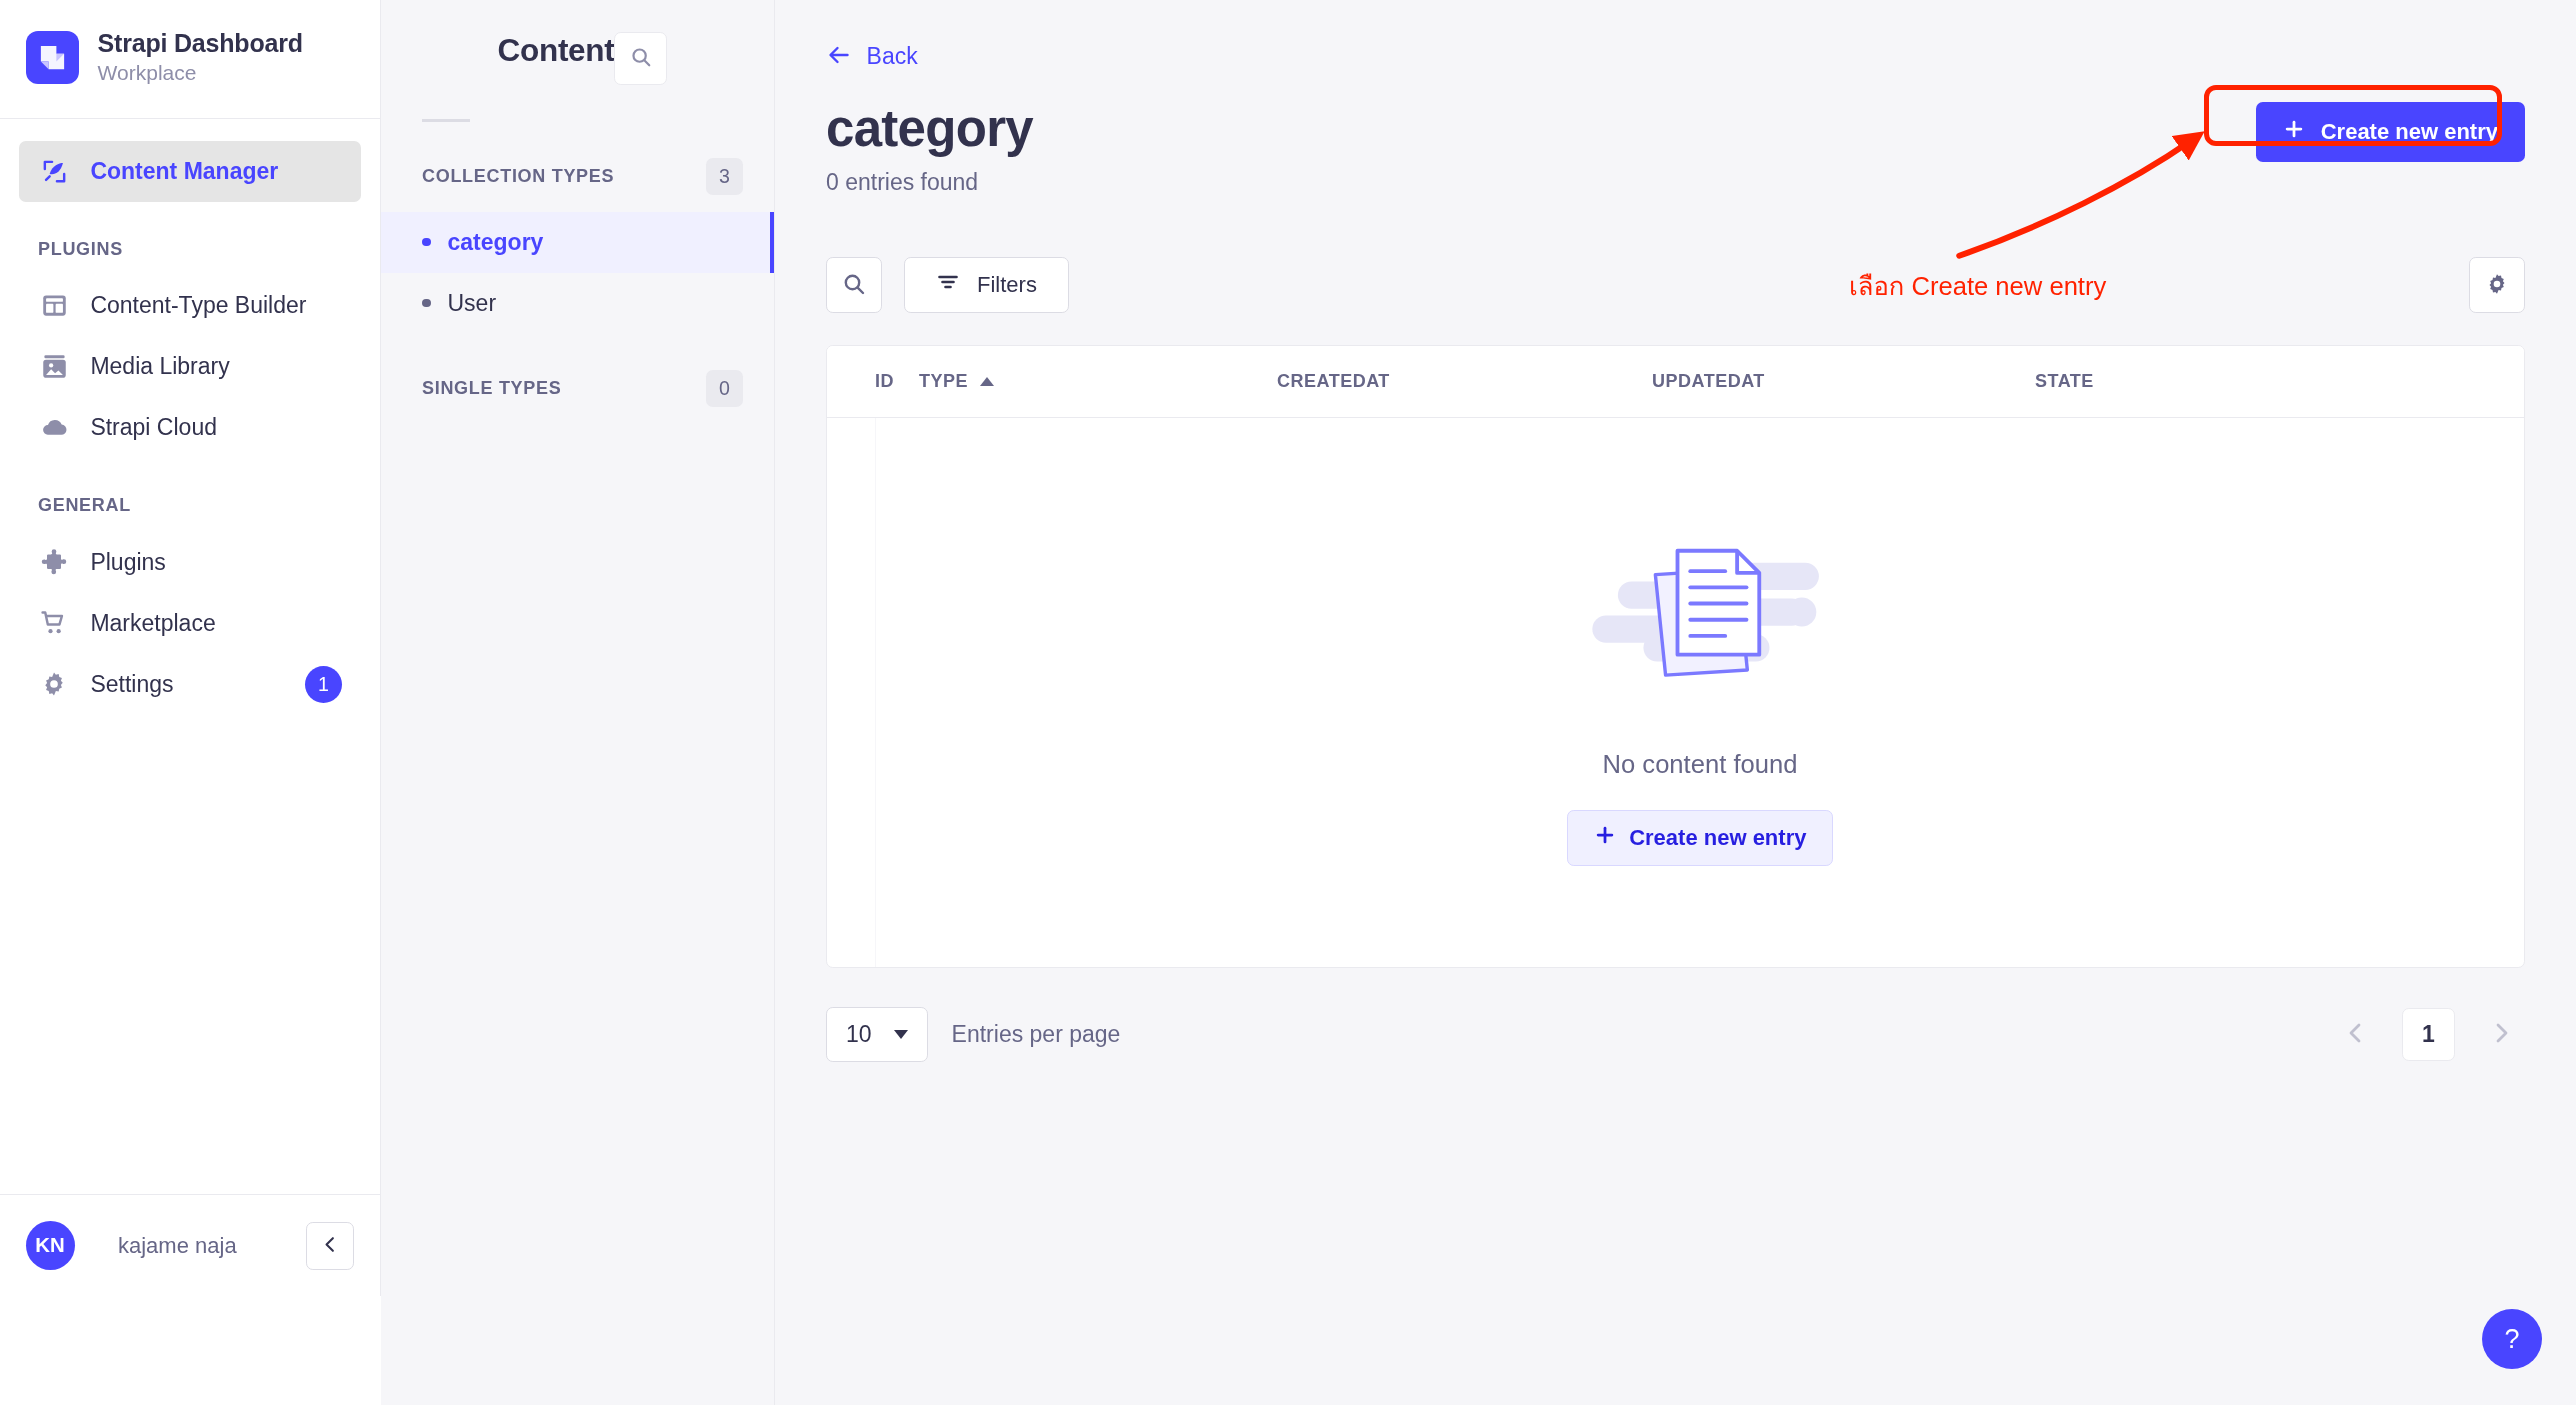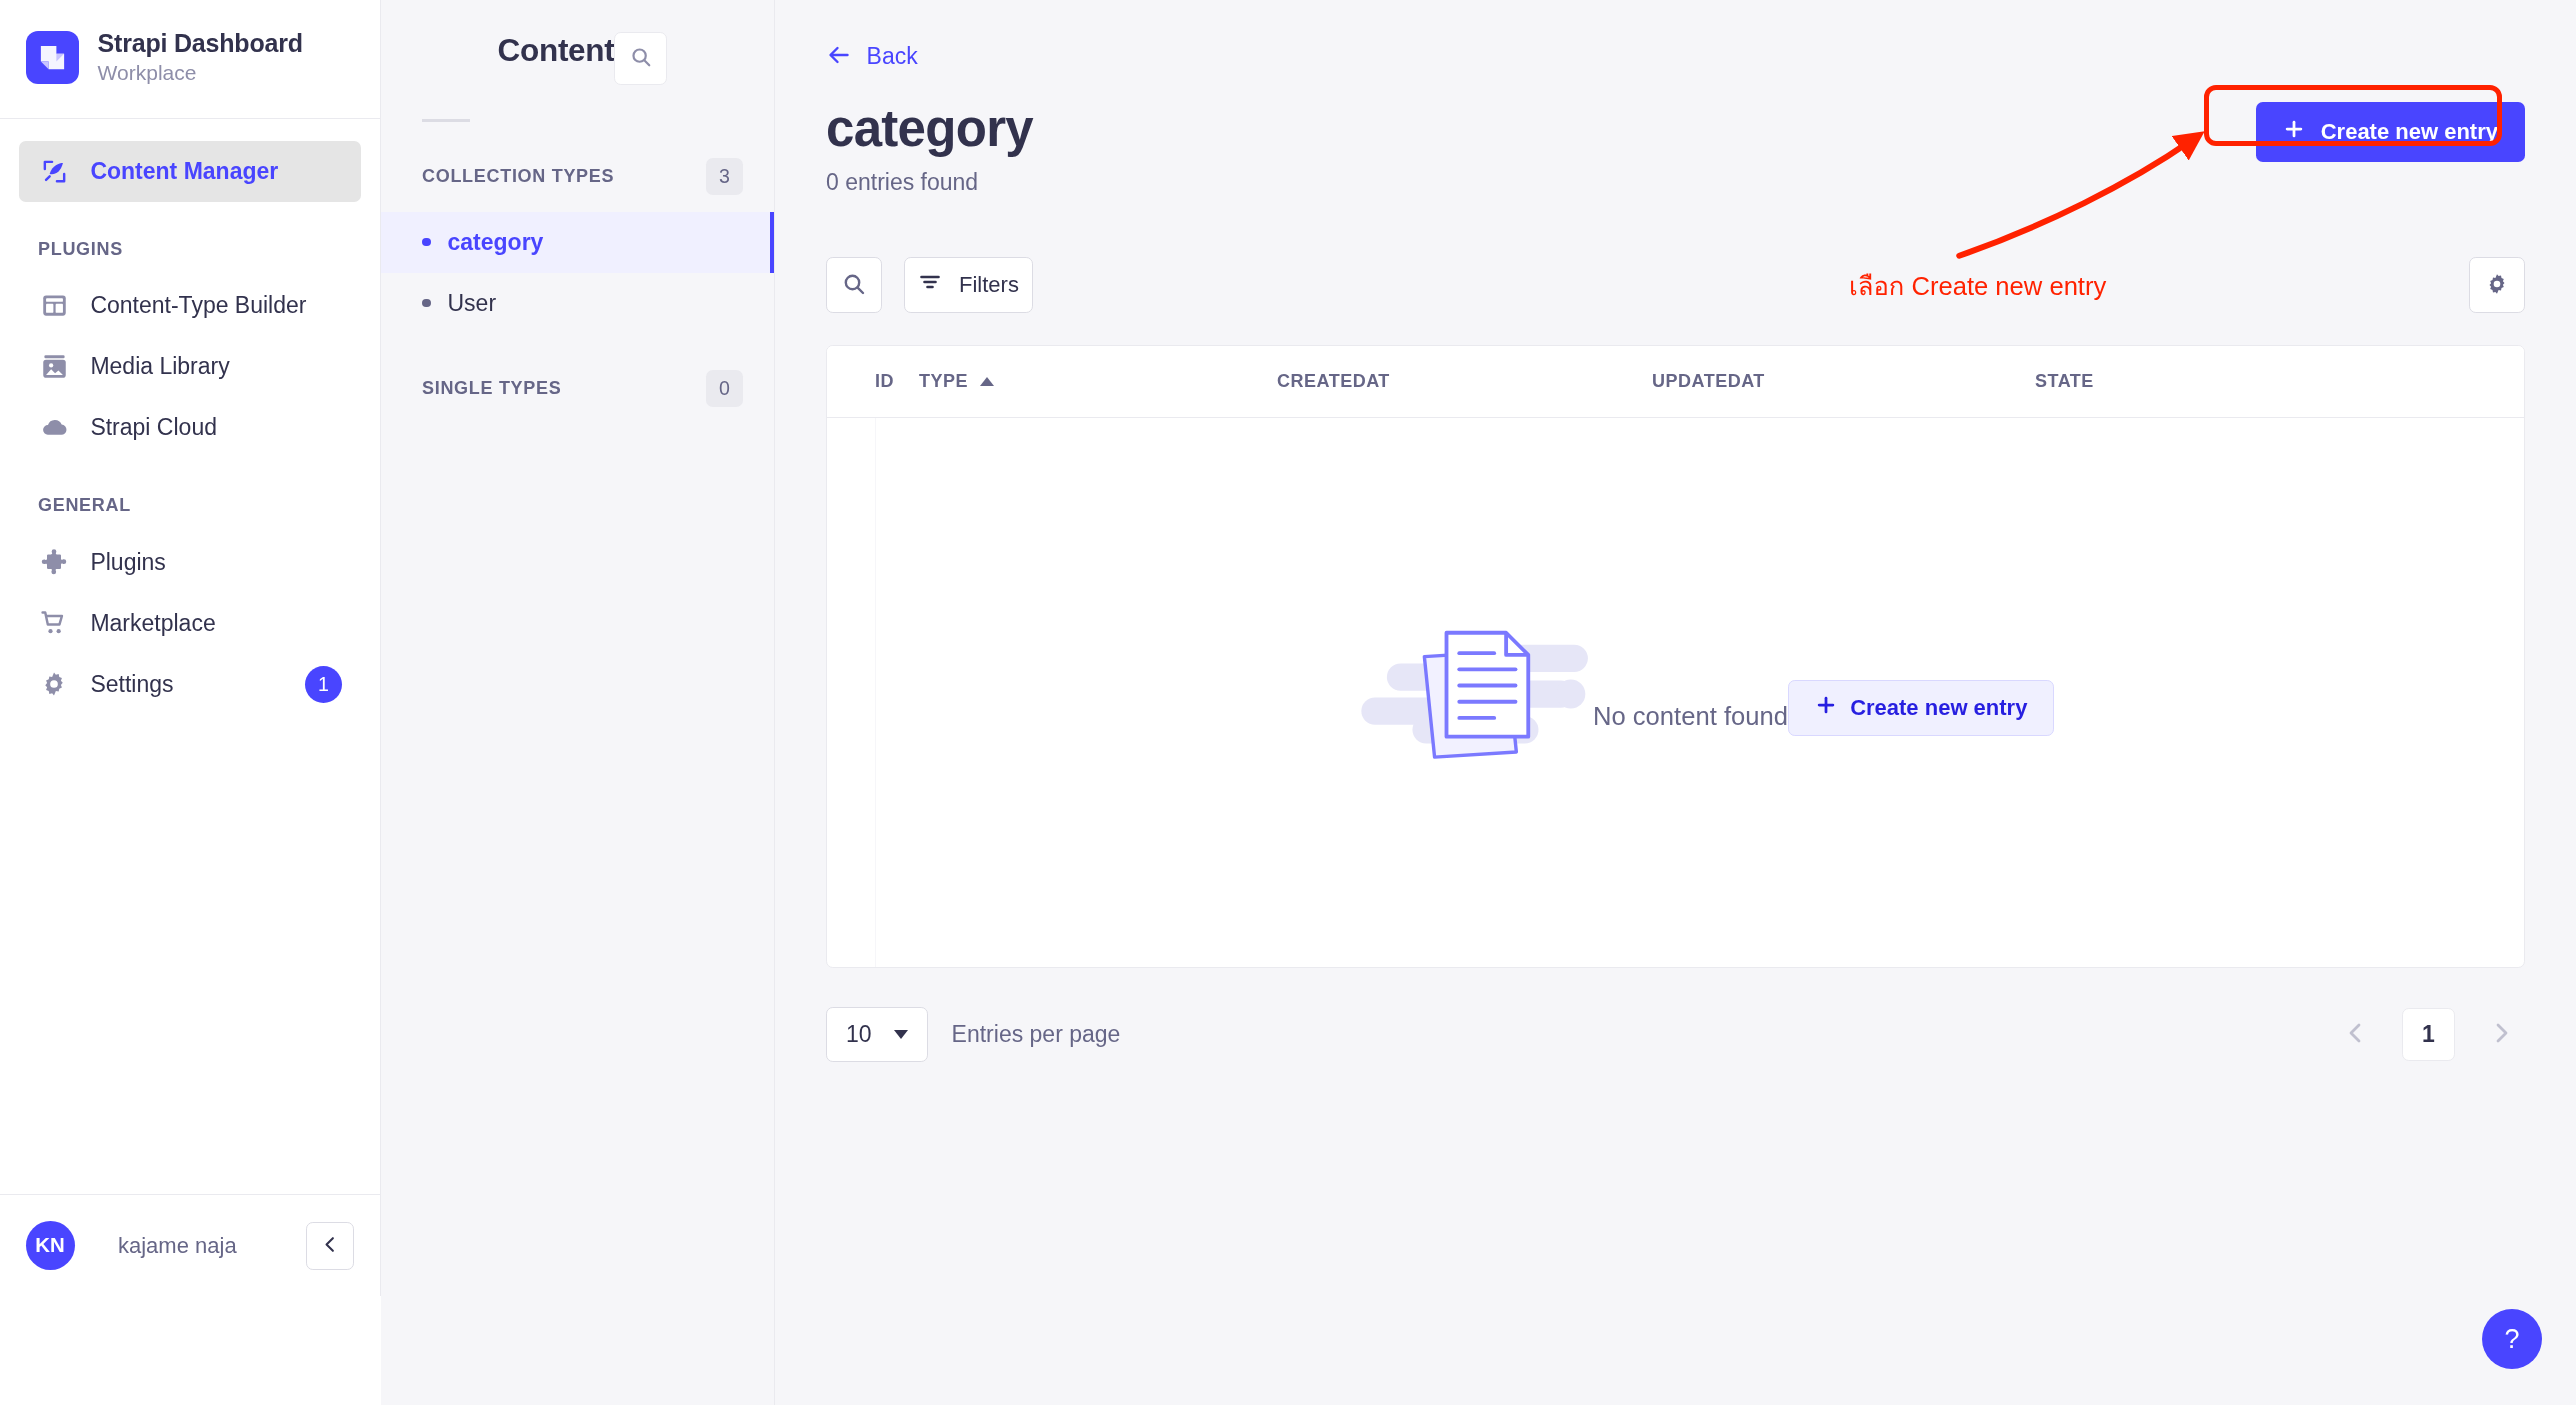--- a/index.html
+++ b/index.html
@@ -143,21 +143,21 @@
 
   .toolbar { display: flex; align-items: center; justify-content: space-between; margin-top: 61px; }
   .toolbar-left { display: flex; align-items: center; gap: 22px; }
   .icon-btn {
     width: 56px; height: 56px; border: 1.7px solid #dcdce4; border-radius: 6.8px;
     background: #ffffff; display: flex; align-items: center; justify-content: center;
     cursor: pointer; flex: 0 0 56px;
   }
   .filters-btn {
     display: inline-flex; align-items: center; gap: 17px;
-    height: 56px; padding: 0 13px; border: 1.7px solid #dcdce4; border-radius: 6.8px;
+    height: 56px; padding: 0 31px; border: 1.7px solid #dcdce4; border-radius: 6.8px;
     background: #ffffff; color: #32324d; font-size: 22px; cursor: pointer;
     font-family: "Liberation Sans", sans-serif;
   }
 
   .table-card {
     margin-top: 32px; background: #ffffff;
     border: 1.7px solid #eaeaef; border-radius: 6.8px; overflow: hidden;
   }
   .thead {
     display: flex; align-items: center; height: 72px;
@@ -168,21 +168,21 @@
     display: flex; align-items: center; gap: 12px;
   }
   .th-id    { width: 92px; padding-left: 48px; }
   .th-type  { width: 358px; }
   .th-cre   { width: 375px; }
   .th-upd   { width: 383px; }
   .th-state { flex: 1 1 auto; }
   .sort-caret { width: 0; height: 0; border-left: 7.7px solid transparent; border-right: 7.7px solid transparent; border-bottom: 9.4px solid #666687; }
 
   .empty-body {
-    height: 549px; display: flex; flex-direction: row;
+    height: 549px; display: flex; flex-direction: column;
     align-items: center; justify-content: center; gap: 0;
     margin-left: 48px; border-left: 1.7px solid #f6f6f9;
   }
   .empty-text { font-size: 25.6px; color: #666687; margin-top: 48px; }
   .secondary-btn {
     display: inline-flex; align-items: center; gap: 13.6px;
     height: 56px; padding: 0 25.6px; border-radius: 6.8px; margin-top: 31px;
     background: #f0f0ff; border: 1.7px solid #d9d8ff; color: #271fe0;
     font-size: 22px; font-weight: bold; cursor: pointer;
     font-family: "Liberation Sans", sans-serif;

